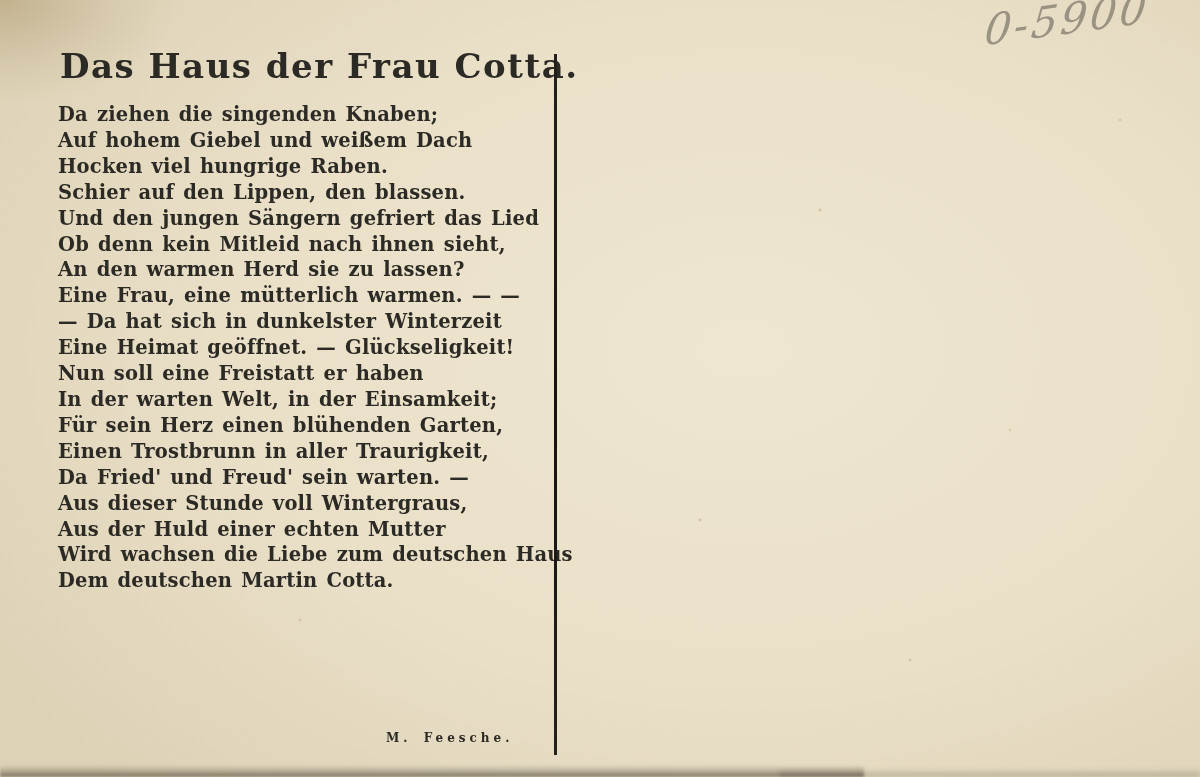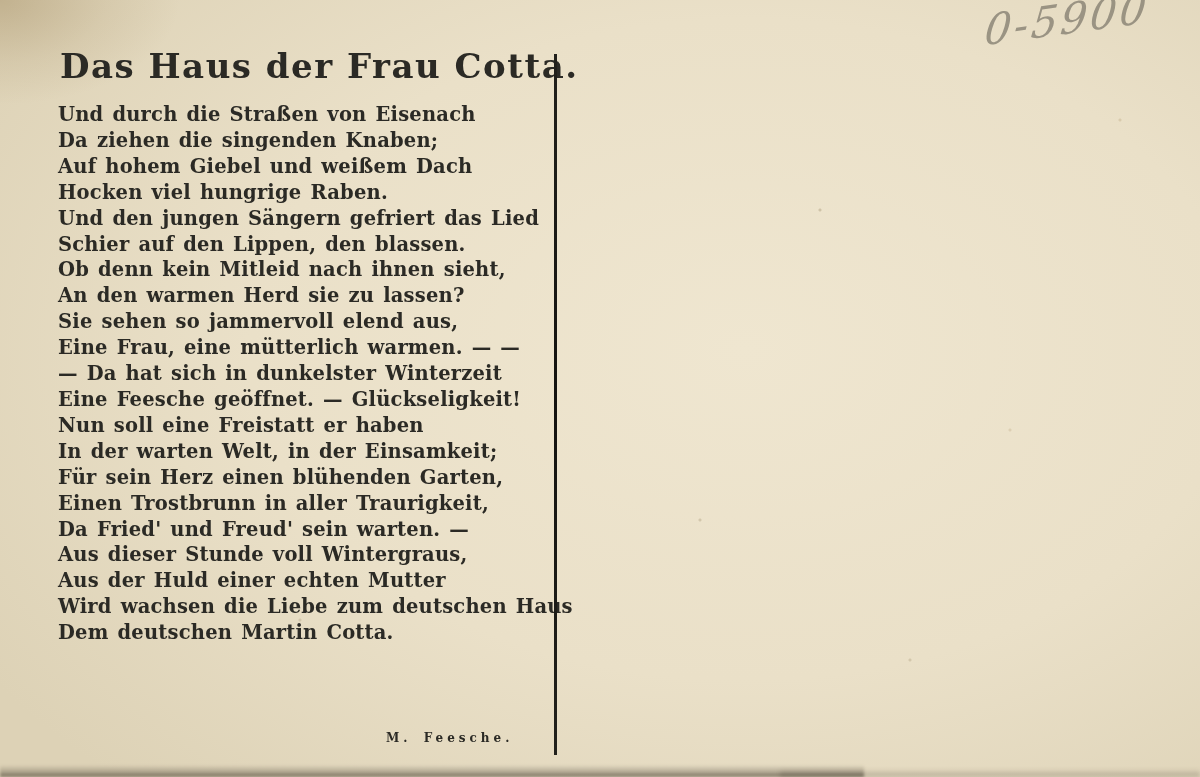--- a/index.html
+++ b/index.html
@@ -92,32 +92,30 @@
 <body>
 
 <div class="postcard">
 
   <div class="texture"></div>
   <div class="corner-shade-tl"></div>
 
   <div class="left-column">
     <h1 class="poem-title">Das Haus der Frau Cotta.</h1>
     <div class="poem" id="poem-lines">
-        <div class="poem-line">Und durch die Straßen von Eisenach</div>
         <div class="poem-line">Da ziehen die singenden Knaben;</div>
         <div class="poem-line">Auf hohem Giebel und weißem Dach</div>
         <div class="poem-line">Hocken viel hungrige Raben.</div>
+        <div class="poem-line">Schier auf den Lippen, den blassen.</div>
         <div class="poem-line">Und den jungen Sängern gefriert das Lied</div>
-        <div class="poem-line">Schier auf den Lippen, den blassen.</div>
         <div class="poem-line">Ob denn kein Mitleid nach ihnen sieht,</div>
         <div class="poem-line">An den warmen Herd sie zu lassen?</div>
-        <div class="poem-line">Sie sehen so jammervoll elend aus,</div>
         <div class="poem-line">Eine Frau, eine mütterlich warmen. — —</div>
         <div class="poem-line">— Da hat sich in dunkelster Winterzeit</div>
-        <div class="poem-line">Eine Feesche geöffnet. — Glückseligkeit!</div>
+        <div class="poem-line">Eine Heimat geöffnet. — Glückseligkeit!</div>
         <div class="poem-line">Nun soll eine Freistatt er haben</div>
         <div class="poem-line">In der warten Welt, in der Einsamkeit;</div>
         <div class="poem-line">Für sein Herz einen blühenden Garten,</div>
         <div class="poem-line">Einen Trostbrunn in aller Traurigkeit,</div>
         <div class="poem-line">Da Fried' und Freud' sein warten. —</div>
         <div class="poem-line">Aus dieser Stunde voll Wintergraus,</div>
         <div class="poem-line">Aus der Huld einer echten Mutter</div>
         <div class="poem-line">Wird wachsen die Liebe zum deutschen Haus</div>
         <div class="poem-line">Dem deutschen Martin Cotta.</div>
       </div>

